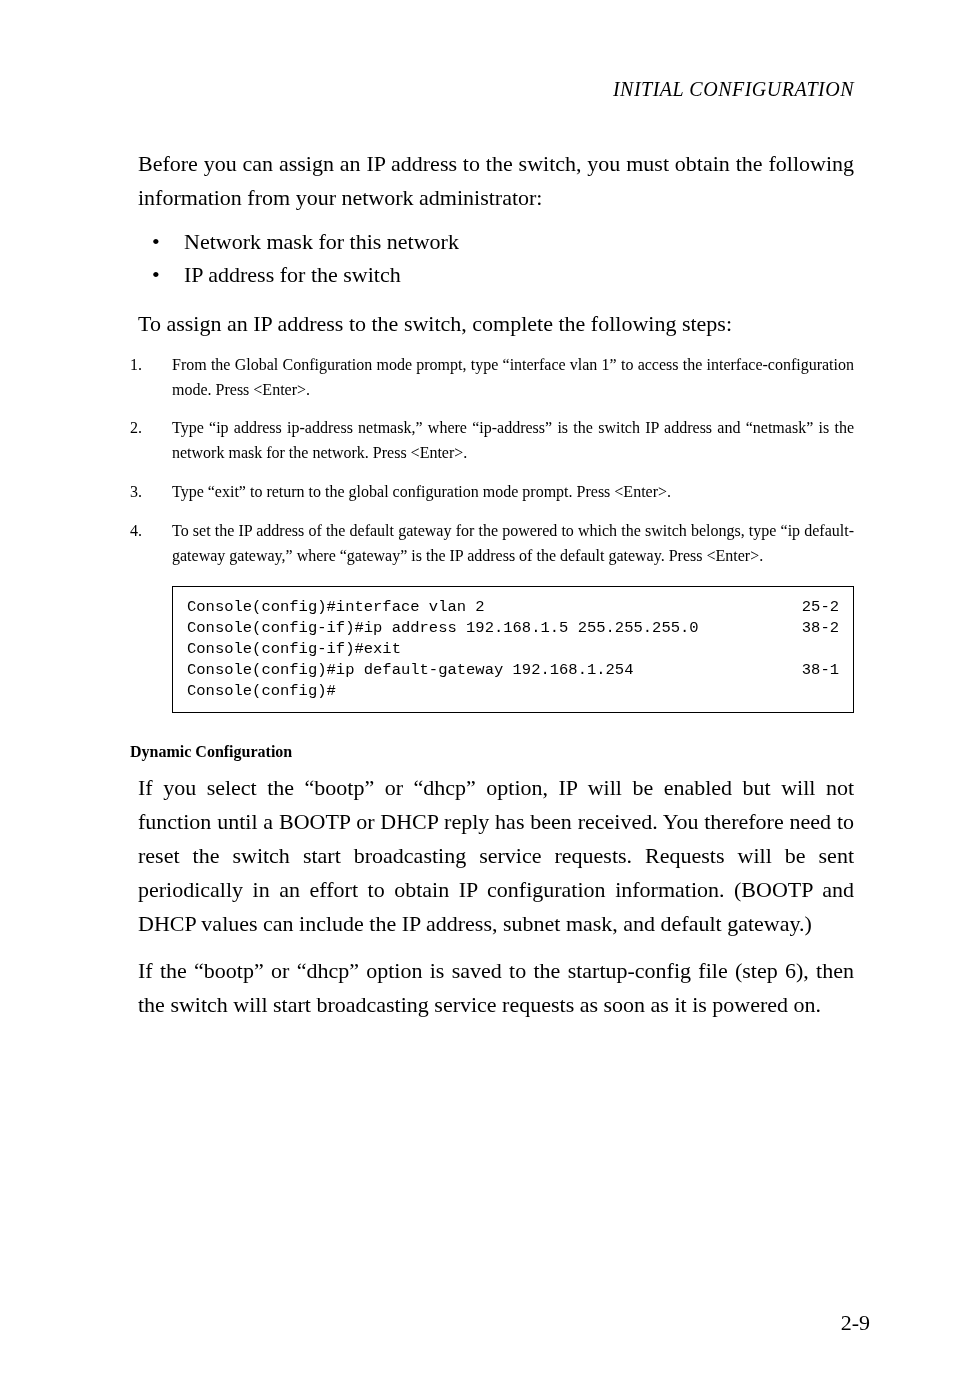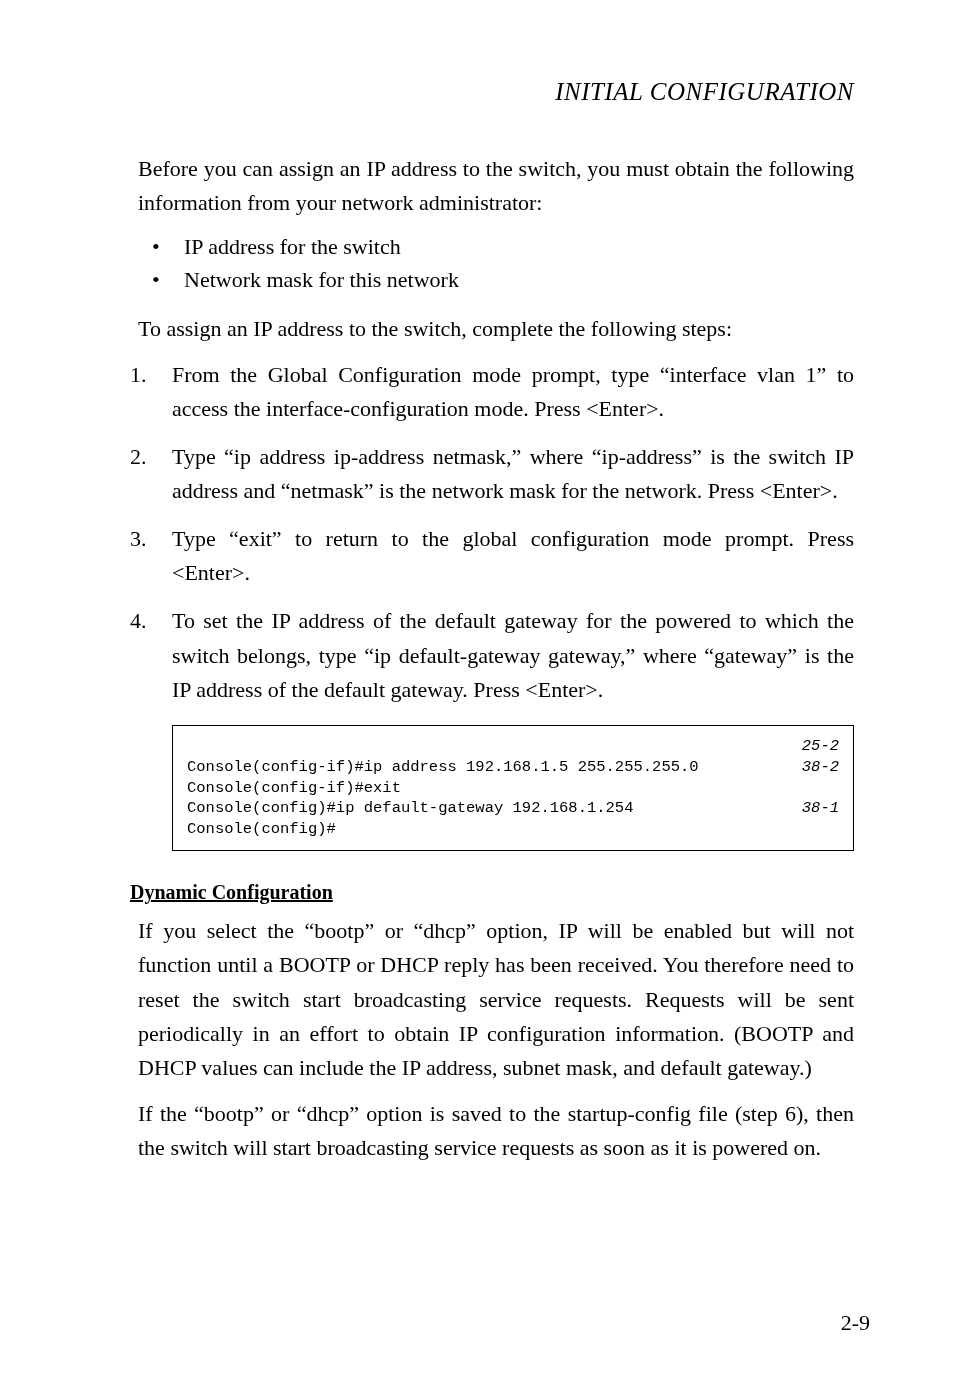--- a/index.html
+++ b/index.html
@@ -10,21 +10,21 @@
       color: #000;
       width: 954px;
       height: 1388px;
       box-sizing: border-box;
       padding: 78px 100px 60px 130px;
       position: relative;
     }
     .chapter-title {
       font-style: italic;
       font-variant: small-caps;
-      font-size: 25px;
+      font-size: 20px;
       text-align: right;
       margin-bottom: 46px;
       letter-spacing: 0.5px;
     }
     .body-text {
       font-size: 22px;
       line-height: 1.55;
       text-align: justify;
       margin: 0 0 12px 8px;
     }
@@ -46,21 +46,21 @@
       left: 22px;
       top: 0;
     }
     ol.steps {
       list-style: none;
       counter-reset: step;
       padding: 0;
       margin: 8px 0 18px 0;
     }
     ol.steps li {
-      font-size: 22px;
+      font-size: 16px;
       line-height: 1.55;
       padding-left: 42px;
       position: relative;
       margin: 0 0 14px 0;
       text-align: justify;
     }
     ol.steps li::before {
       counter-increment: step;
       content: counter(step) ".";
       position: absolute;
@@ -71,58 +71,56 @@
       border: 1px solid #000;
       font-family: "Courier New", monospace;
       font-size: 15.5px;
       line-height: 1.35;
       padding: 10px 14px 10px 14px;
       margin: 4px 0 30px 42px;
       white-space: pre;
     }
     .code-box .ref {
       float: right;
-      font-style: italic;
     }
     h2.section {
-      font-size: 20px;
+      font-size: 16px;
       font-weight: bold;
       margin: 0 0 10px 0;
-      text-decoration: underline;
     }
     .page-num {
       position: absolute;
       bottom: 52px;
       right: 84px;
       font-size: 22px;
     }
     .italic { }
   </style>
 </head>
 <body>
 
 <div class="chapter-title">INITIAL CONFIGURATION</div>
 
 <p class="body-text">Before you can assign an IP address to the switch, you must obtain the following information from your network administrator:</p>
 
 <ul class="bullets">
+  <li>Network mask for this network</li>
   <li>IP address for the switch</li>
-  <li>Network mask for this network</li>
 </ul>
 
 <p class="body-text">To assign an IP address to the switch, complete the following steps:</p>
 
 <ol class="steps">
   <li><span>From the Global Configuration mode prompt, type “interface vlan 1” to access the interface-configuration mode. Press &lt;Enter&gt;.</span></li>
   <li><span>Type “ip address </span><span class="italic">ip-address netmask</span><span>,” where “ip-address” is the switch IP address and “netmask” is the network mask for the network. Press &lt;Enter&gt;.</span></li>
   <li><span>Type “exit” to return to the global configuration mode prompt. Press &lt;Enter&gt;.</span></li>
   <li><span>To set the IP address of the default gateway for the powered to which the switch belongs, type “ip default-gateway </span><span class="italic">gateway</span><span>,” where “gateway” is the IP address of the default gateway. Press &lt;Enter&gt;.</span></li>
 </ol>
 
-<div class="code-box"><span class="ref">25-2</span>
+<div class="code-box"><span class="ref">25-2</span><span>Console(config)#interface vlan 2</span>
 <span class="ref">38-2</span><span>Console(config-if)#ip address 192.168.1.5 255.255.255.0</span>
 <span class="ref"></span><span>Console(config-if)#exit</span>
 <span class="ref">38-1</span><span>Console(config)#ip default-gateway 192.168.1.254</span>
 <span class="ref"></span><span>Console(config)#</span>
 </div>
 
 <h2 class="section">Dynamic Configuration</h2>
 
 <p class="body-text">If you select the “bootp” or “dhcp” option, IP will be enabled but will not function until a BOOTP or DHCP reply has been received. You therefore need to reset the switch start broadcasting service requests. Requests will be sent periodically in an effort to obtain IP configuration information. (BOOTP and DHCP values can include the IP address, subnet mask, and default gateway.)</p>
 

